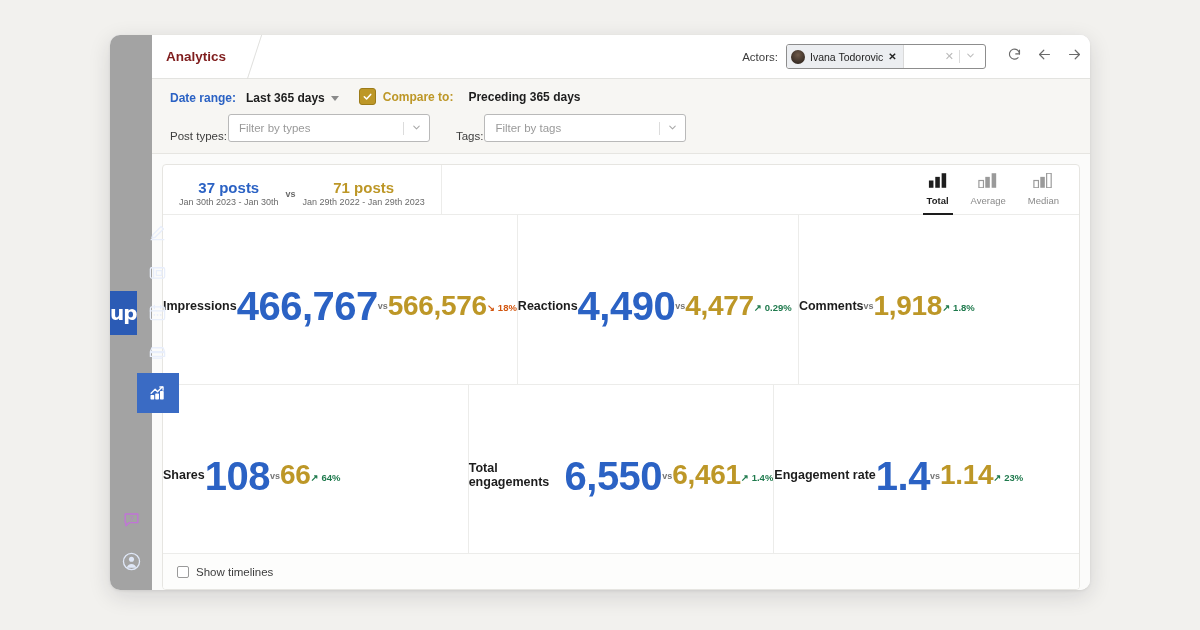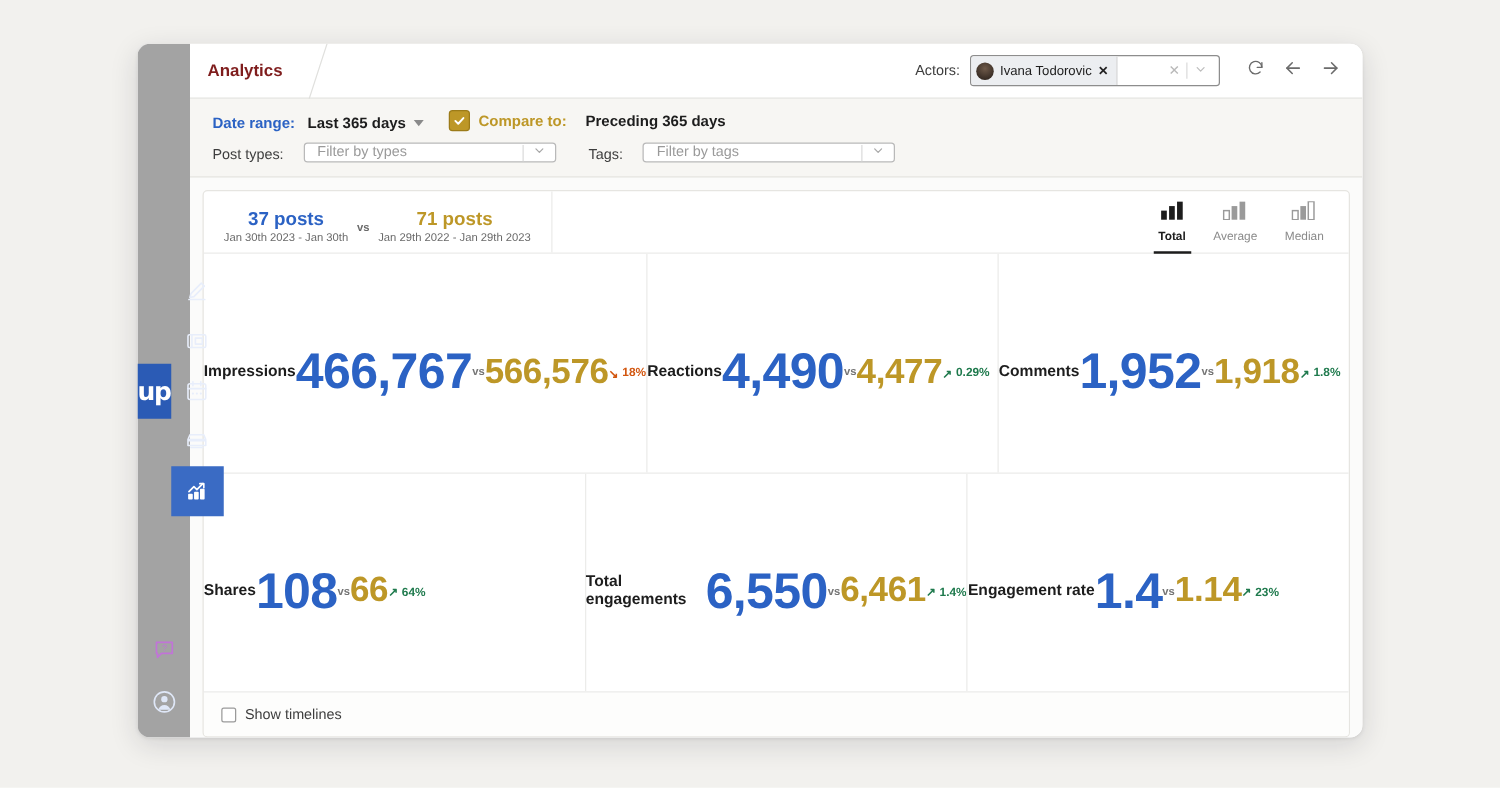--- a/index.html
+++ b/index.html
@@ -73,21 +73,21 @@
     position: relative; cursor: pointer;
   }
   .tab-slash {
     position: absolute; right: -13px; top: 0;
     width: 26px; height: 44px;
     border-right: 1px solid #e0e0dd;
     transform: skewX(-18deg);
   }
   .topbar-right {
     margin-left: auto; display: flex; align-items: center;
-    padding-right: 12px; gap: 0; justify-content: space-between;
+    padding-right: 2px; gap: 0; justify-content: space-between;
   }
   .actors-label { font-size: 11.5px; color: #3d3d3d; margin-right: 8px; }
   .actors-field {
     width: 200px; height: 25px;
     border: 1px solid #8d8d8d; border-radius: 3px;
     background: #fff; display: flex; align-items: center;
     font-size: 11px; overflow: hidden;
   }
   .chip {
     display: flex; align-items: center; gap: 5px;
@@ -129,23 +129,23 @@
   .cmp-group { display: flex; align-items: center; margin-left: 20px; gap: 7px; }
   .checkbox-gold {
     width: 17px; height: 17px; border-radius: 3px;
     background: #bd9727; border: 1px solid #9c7b18;
     display: flex; align-items: center; justify-content: center;
     cursor: pointer; flex: none;
   }
   .lbl-gold { font-size: 12px; font-weight: 700; color: #bd9727; }
   .filter-label { font-size: 11.5px; color: #3d3d3d; }
   .select-box {
-    height: 16px; border: 1px solid #b9b9b9; border-radius: 3px;
+    height: 28px; border: 1px solid #b9b9b9; border-radius: 3px;
     background: #fff; display: flex; align-items: center;
-    margin-left: 16px; cursor: pointer;
+    margin-left: 1px; cursor: pointer;
   }
   .select-box .ph { font-size: 11.5px; color: #9a9a9a; padding: 0 10px; white-space: nowrap; }
   .select-tail { margin-left: auto; display: flex; align-items: center; }
   .sb-sep { width: 1px; height: 13px; background: #dcdcdc; }
   .sb-caret { padding: 0 7px; }
   .box-posttypes { width: 202px; }
   .box-tags { width: 202px; }
 
   
   .content-wrap { flex: 1; padding: 10px 10px 0 10px; min-height: 0; }
@@ -499,21 +499,20 @@
               <div class="metric-vs">vs</div>
               <div class="metric-secondary">4,477</div>
               <div class="metric-delta up">
                 <span>↗</span>
                 <span>0.29%</span>
               </div>
             </div>
 
             <div class="metric-cell">
               <div class="metric-title">Comments</div>
-              <div class="metric-primary">1,952</div>
               <div class="metric-vs">vs</div>
               <div class="metric-secondary">1,918</div>
               <div class="metric-delta up">
                 <span>↗</span>
                 <span>1.8%</span>
               </div>
             </div>
 
           </div>
 

